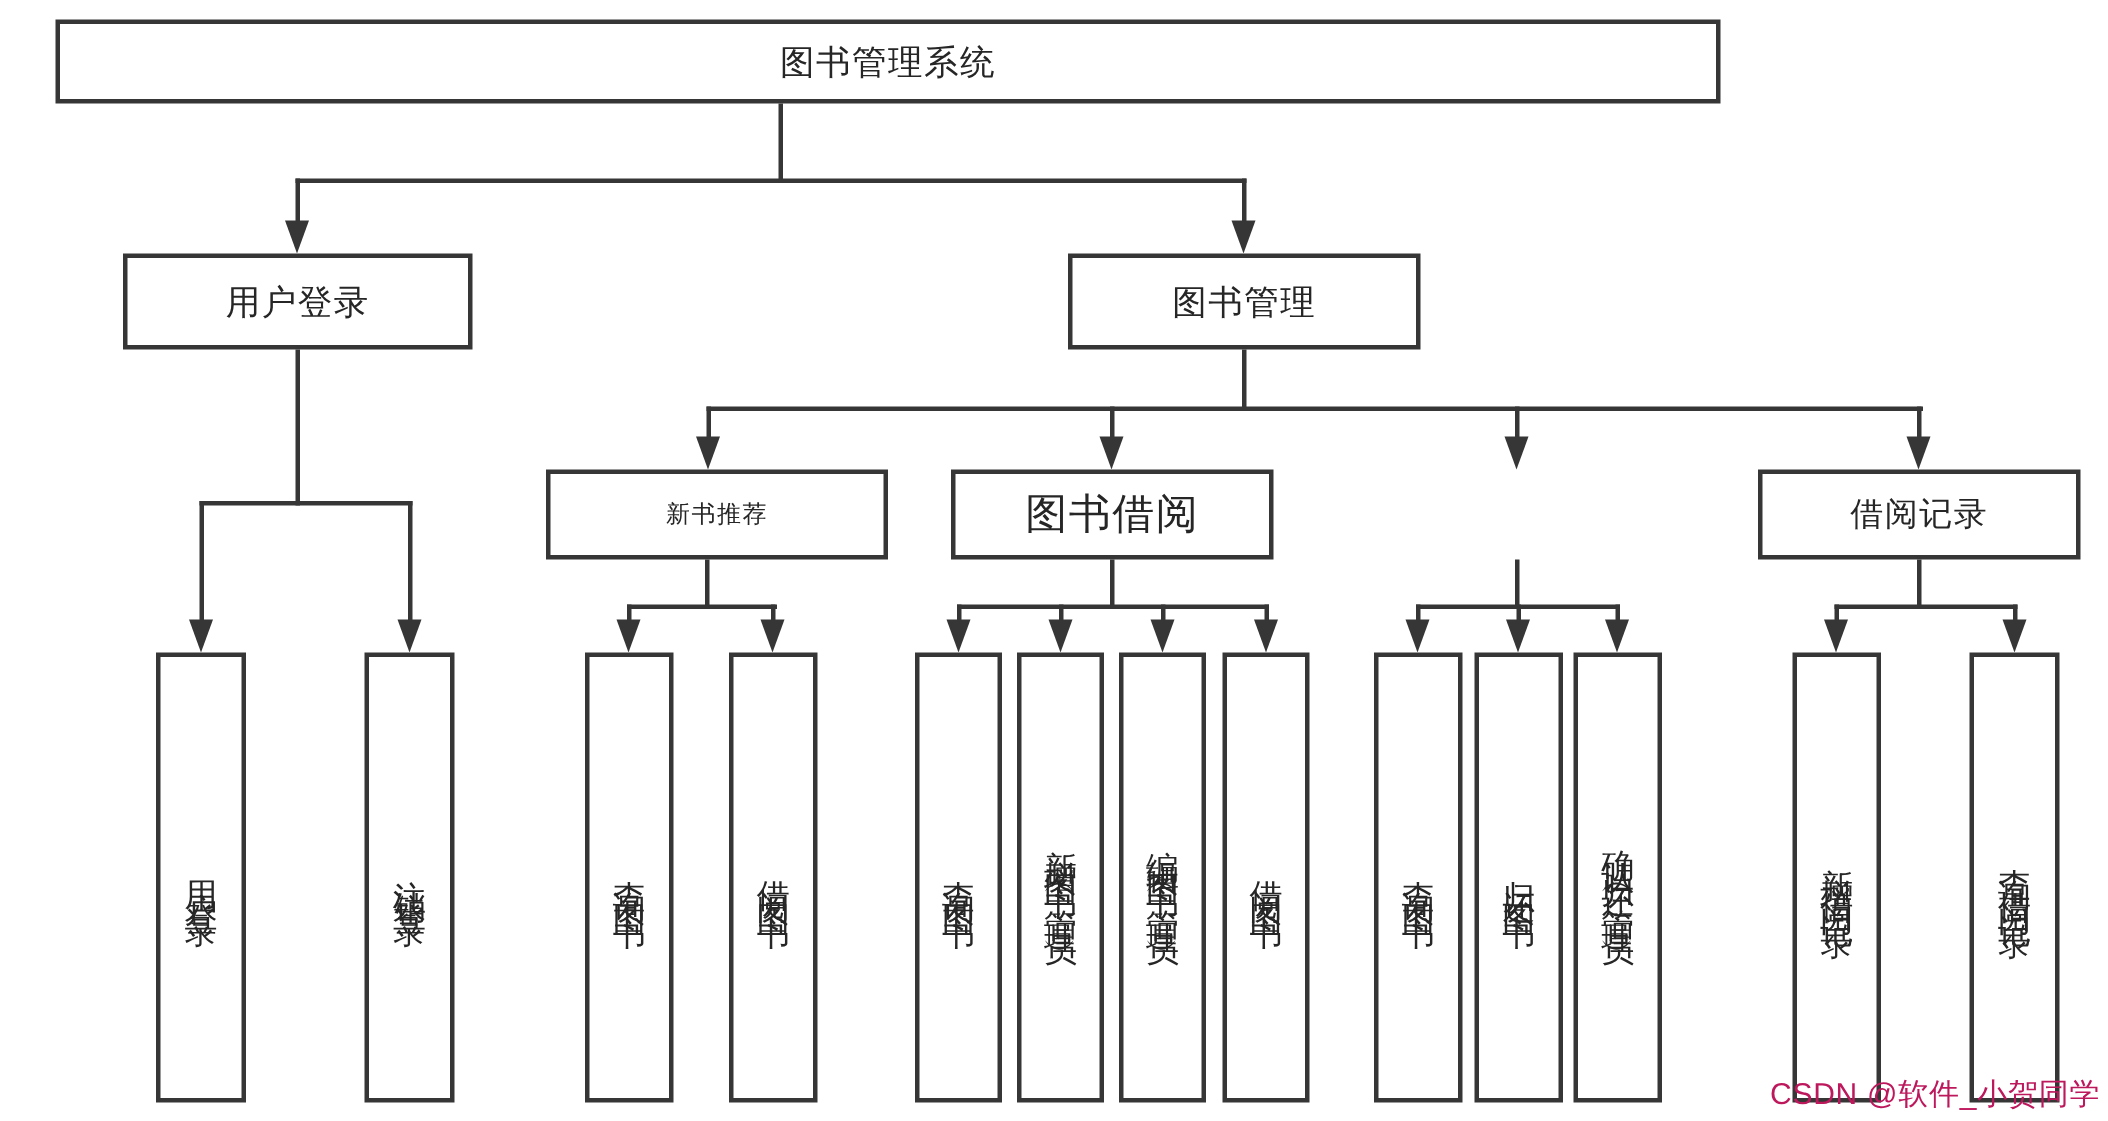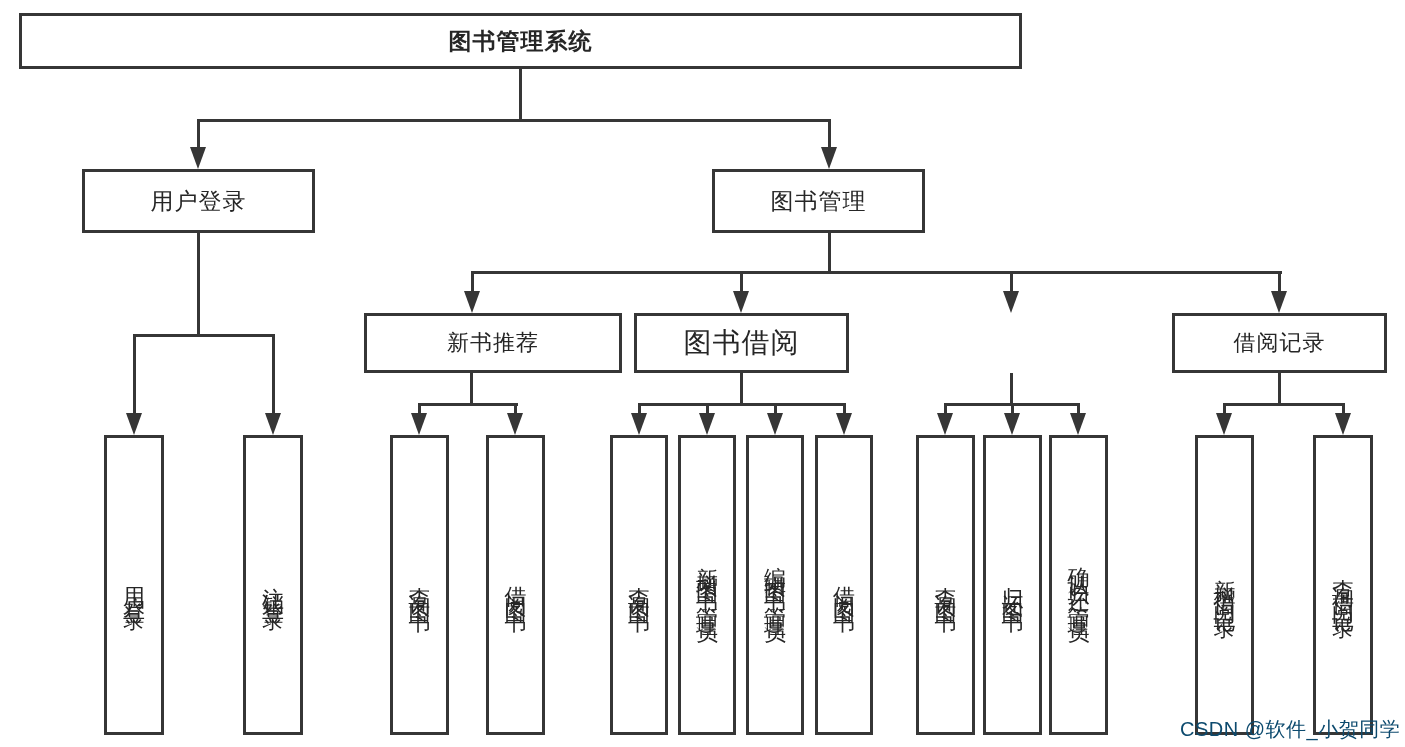--- a/index.html
+++ b/index.html
@@ -20,44 +20,44 @@
     writing-mode:vertical-rl;text-orientation:mixed;
     font-size:22px;line-height:1;letter-spacing:8px;color:#262626;white-space:nowrap;
   }
   .ln{position:absolute;background:#363636;}
   .arr{
     position:absolute;width:0;height:0;
     border-left:8px solid transparent;border-right:8px solid transparent;
     border-top:22px solid #363636;
   }
   .watermark{
-    position:absolute;left:1180px;top:716px;font-size:20px;color:#0c4a6e;
+    position:absolute;left:1180px;top:716px;font-size:20px;color:#be185d;
     letter-spacing:0.5px;z-index:10;white-space:nowrap;
   }
 </style>
 </head>
 <body>
 
 <div id="stage">
 
-  <div class="hbox" style="left:19px;top:13px;width:1003px;height:56px;font-weight:bold;">
+  <div class="hbox" style="left:37px;top:13px;width:1110px;height:56px;">
     <span>图书管理系统</span>
   </div>
 
   <div class="ln" style="left:519px;top:69px;width:3px;height:53px;"></div>
   <div class="ln" style="left:197px;top:119px;width:634px;height:3px;"></div>
   <div class="ln" style="left:197px;top:119px;width:3px;height:32px;"></div>
   <div class="arr" style="left:190px;top:147px;"></div>
   <div class="ln" style="left:828px;top:119px;width:3px;height:32px;"></div>
   <div class="arr" style="left:821px;top:147px;"></div>
 
   <div class="hbox" style="left:82px;top:169px;width:233px;height:64px;">
     <span>用户登录</span>
   </div>
-  <div class="hbox" style="left:712px;top:169px;width:213px;height:64px;align-items:center;">
+  <div class="hbox" style="left:712px;top:169px;width:235px;height:64px;align-items:center;">
     <span>图书管理</span>
   </div>
 
   <div class="ln" style="left:197px;top:233px;width:3px;height:104px;"></div>
   <div class="ln" style="left:133px;top:334px;width:142px;height:3px;"></div>
   <div class="ln" style="left:133px;top:334px;width:3px;height:81px;"></div>
   <div class="arr" style="left:126px;top:413px;"></div>
   <div class="ln" style="left:272px;top:334px;width:3px;height:81px;"></div>
   <div class="arr" style="left:265px;top:413px;"></div>
 
@@ -65,21 +65,21 @@
   <div class="ln" style="left:471px;top:271px;width:811px;height:3px;"></div>
   <div class="ln" style="left:471px;top:271px;width:3px;height:22px;"></div>
   <div class="arr" style="left:464px;top:291px;"></div>
   <div class="ln" style="left:740px;top:271px;width:3px;height:22px;"></div>
   <div class="arr" style="left:733px;top:291px;"></div>
   <div class="ln" style="left:1010px;top:271px;width:3px;height:22px;"></div>
   <div class="arr" style="left:1003px;top:291px;"></div>
   <div class="ln" style="left:1278px;top:271px;width:3px;height:22px;"></div>
   <div class="arr" style="left:1271px;top:291px;"></div>
 
-  <div class="hbox" style="left:364px;top:313px;width:258px;height:60px;font-size:22px;">
+  <div class="hbox" style="left:364px;top:313px;width:228px;height:60px;font-size:16px;">
     <span>新书推荐</span>
   </div>
   <div class="hbox" style="left:634px;top:313px;width:215px;height:60px;font-size:28px;">
     <span>图书借阅</span>
   </div>
   <div class="hbox" style="left:1172px;top:313px;width:215px;height:60px;font-size:22px;">
     <span>借阅记录</span>
   </div>
 
   <div class="ln" style="left:470px;top:373px;width:3px;height:33px;"></div>

